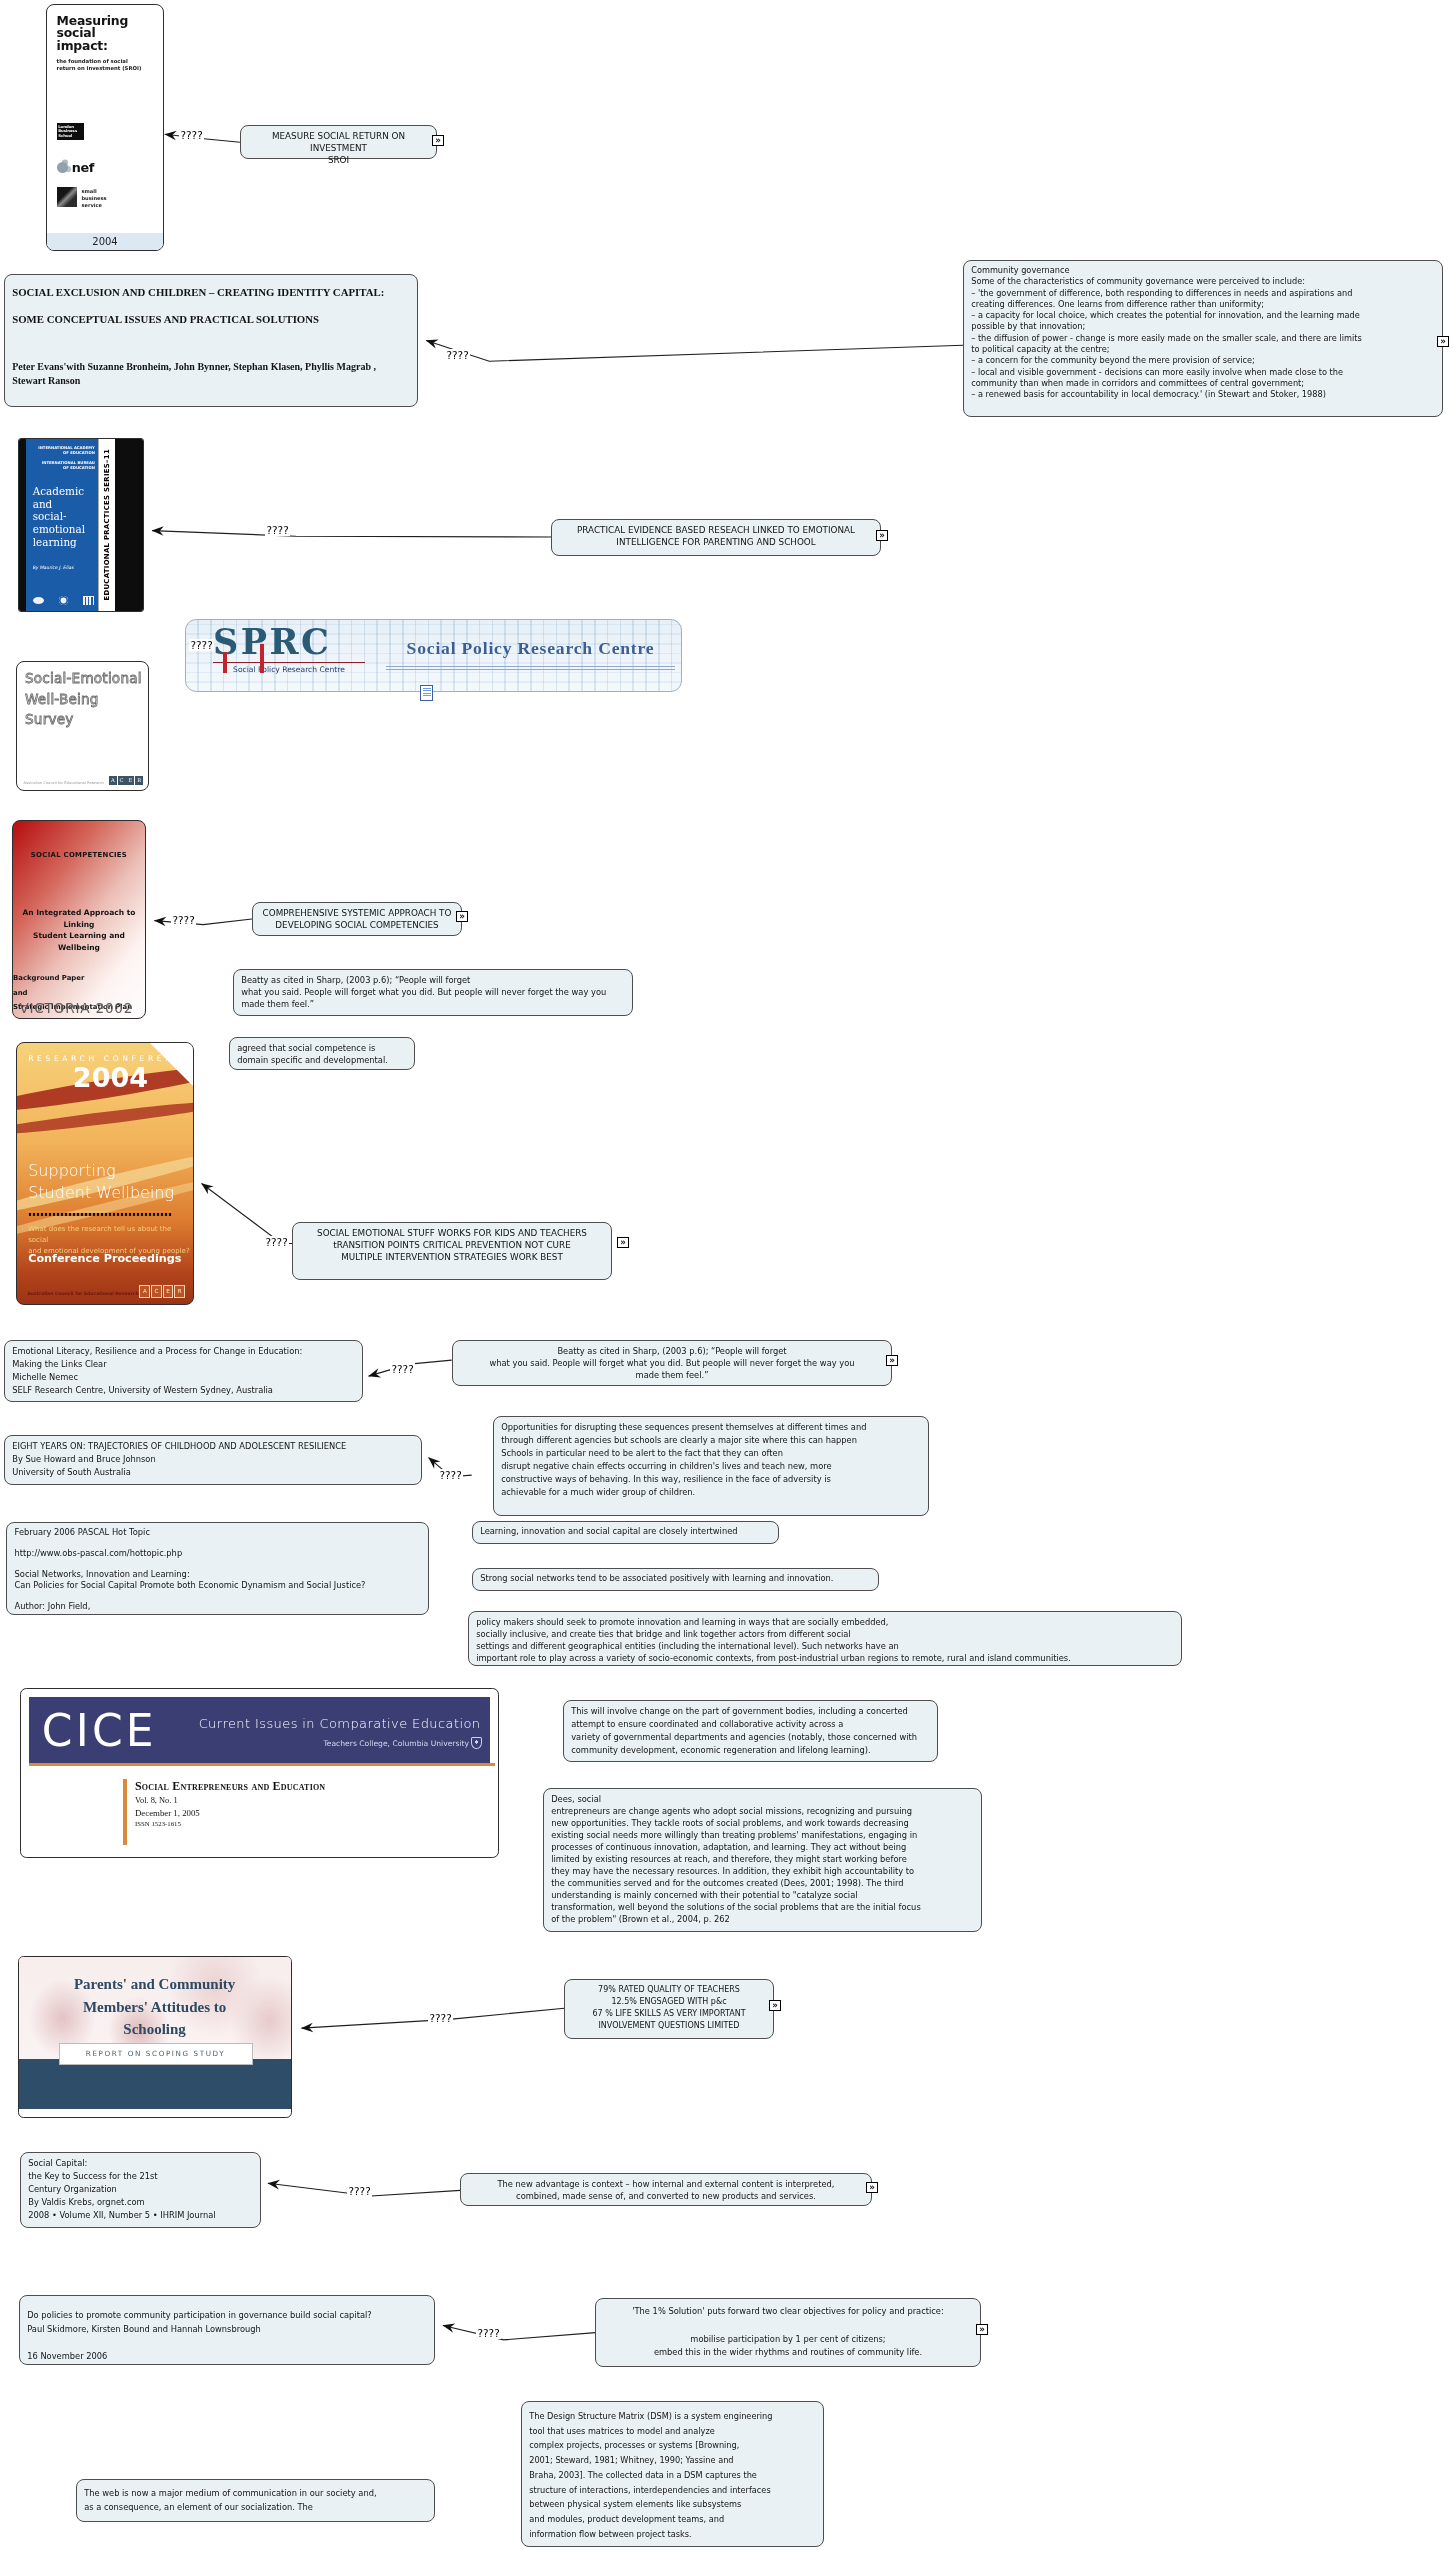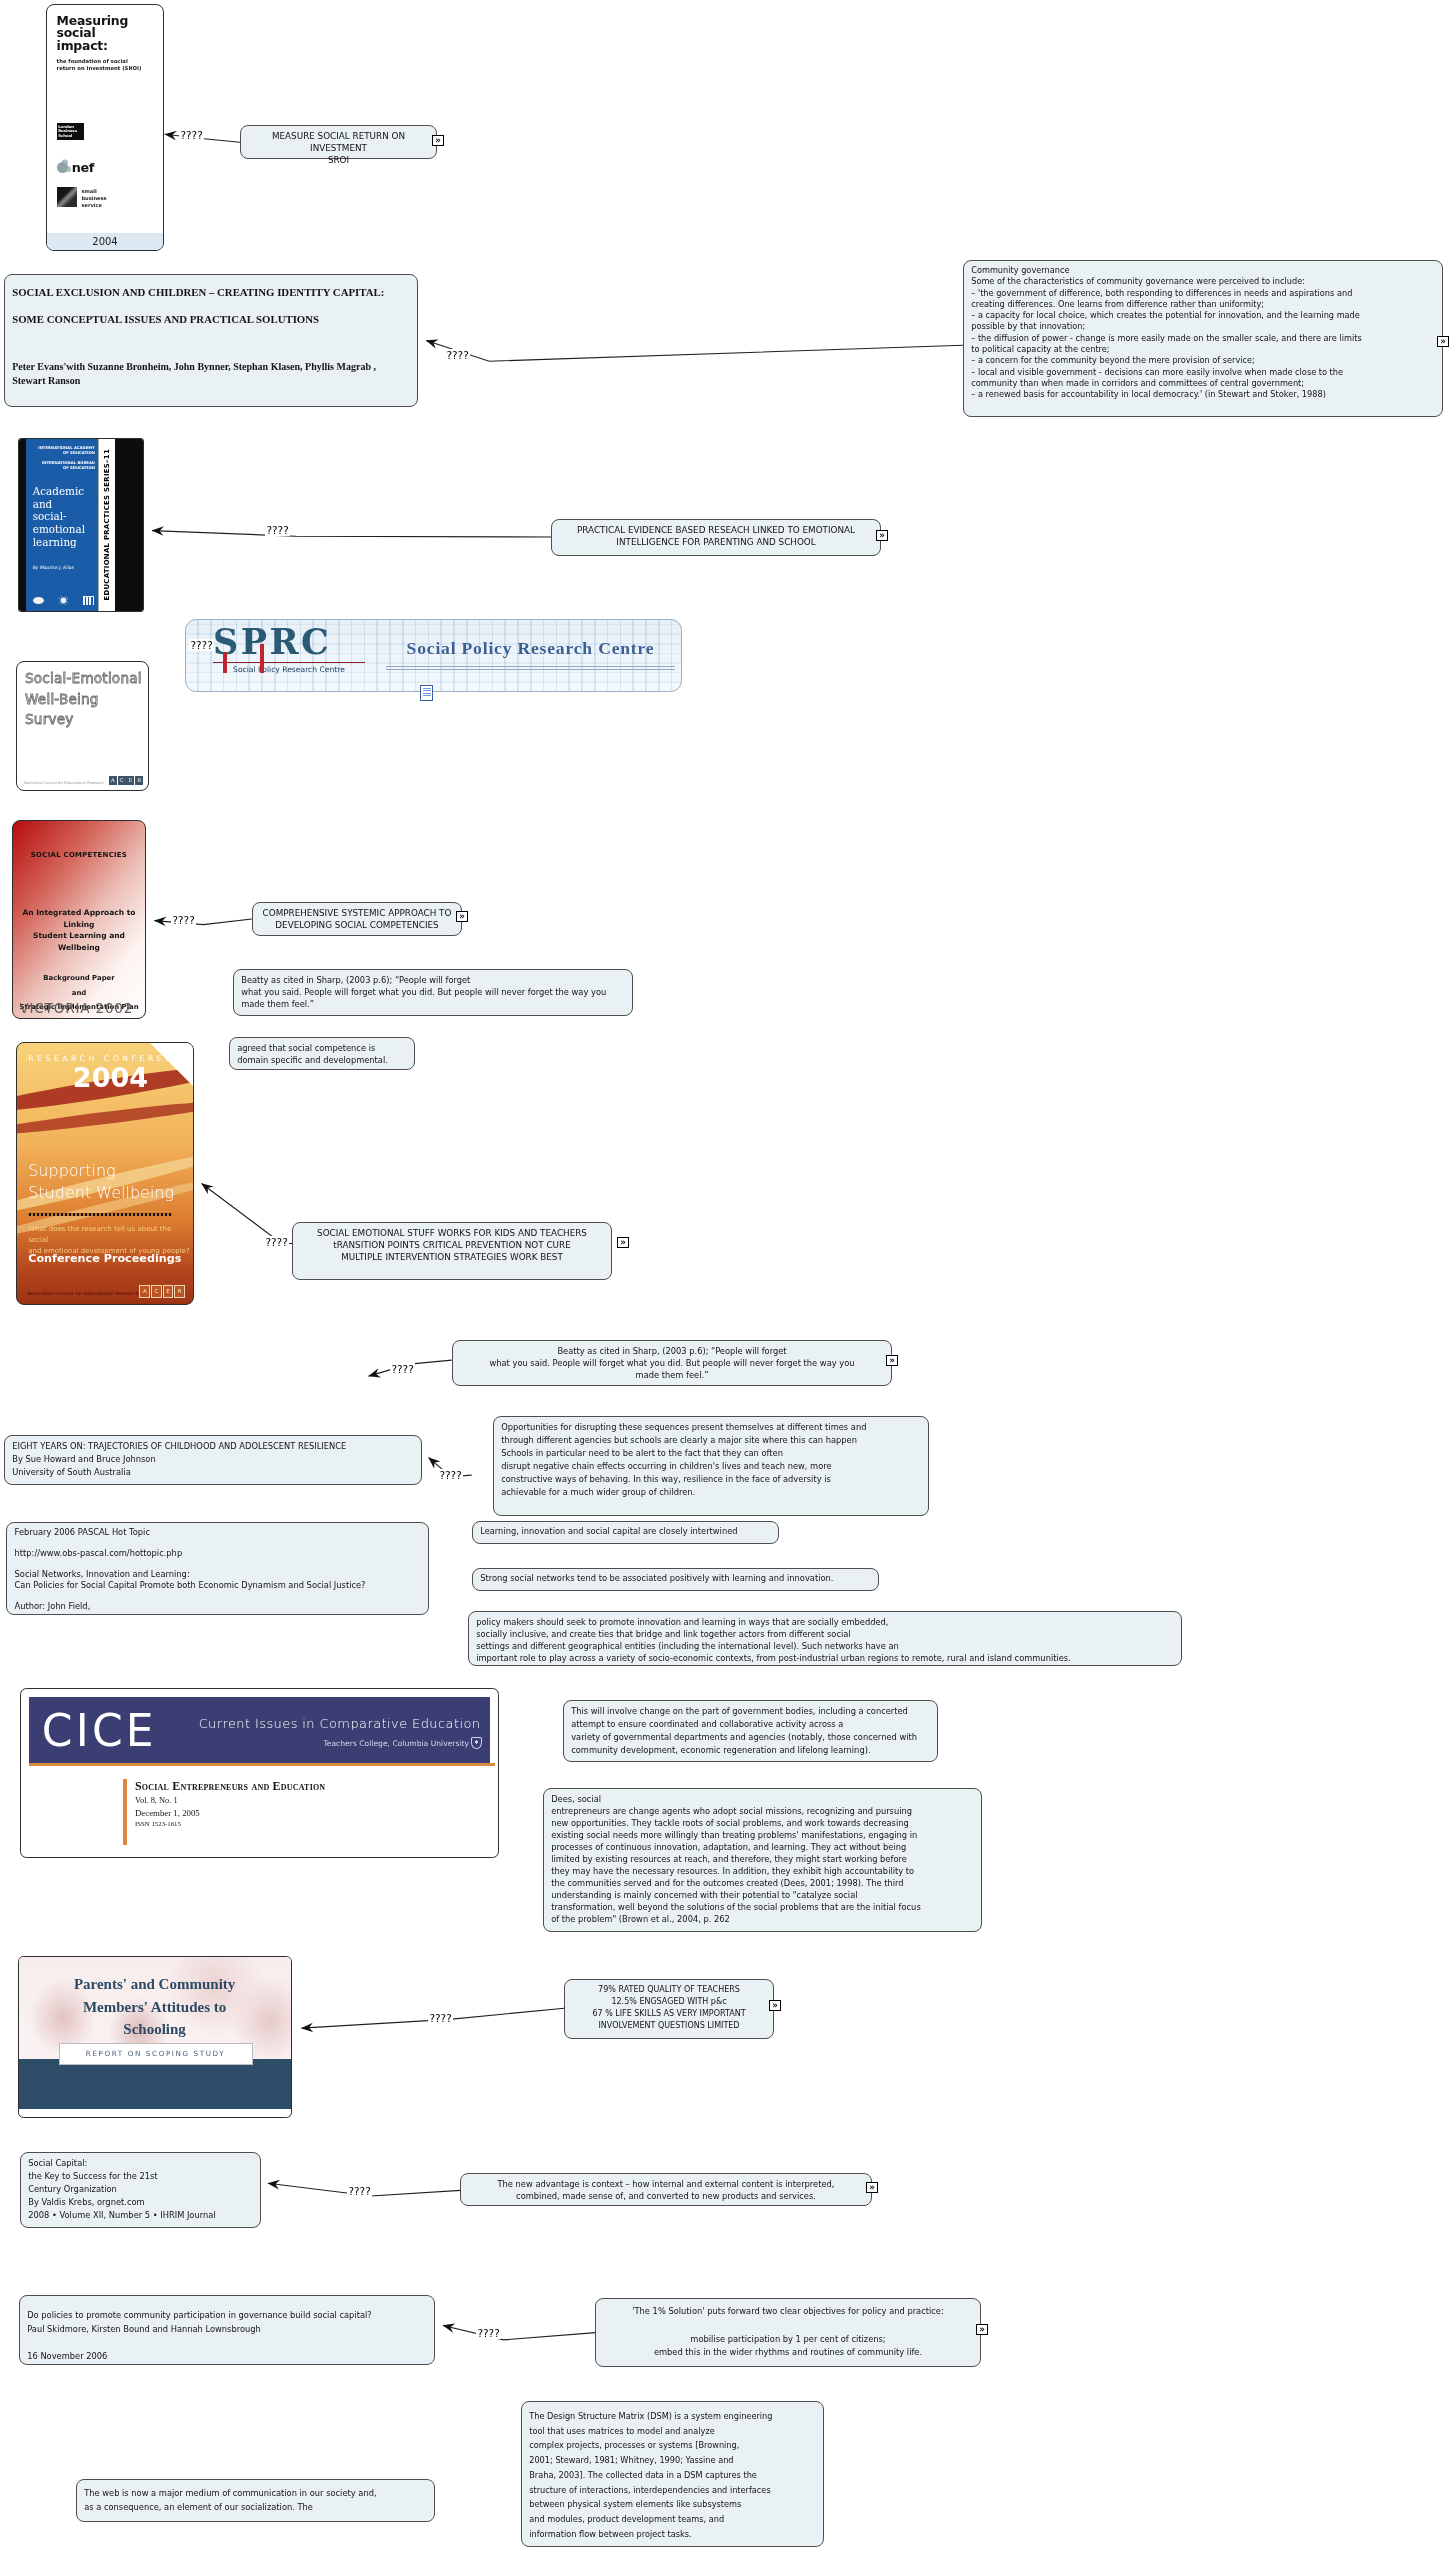--- a/index.html
+++ b/index.html
@@ -93,21 +93,21 @@
   .w-foot{position:absolute;left:6.4px;right:4.8px;bottom:4.8px;display:flex;justify-content:space-between;align-items:flex-end}
   .w-acr{font-size:3.7px;color:#999}
   .acer span{display:inline-block;width:8px;height:9.6px;background:#3f5366;color:#fff;font-size:5.2px;
              line-height:9.6px;text-align:center;margin-left:0.8px;font-family:"DejaVu Serif",serif}
 
   
   #cv-comp{left:12px;top:820px;width:134px;height:199px;
      background:linear-gradient(128deg,#b50d0d 0%,#d4655a 30%,#ecc0b8 55%,#fdf4f1 78%,#fff 100%)}
   .c-head{position:absolute;left:0;right:0;top:30px;text-align:center;font-size:6.9px;font-weight:700;letter-spacing:0.3px}
   .c-sub{position:absolute;left:0;right:0;top:86px;text-align:center;font-size:7.5px;font-weight:700;line-height:1.55}
-  .c-low{position:absolute;left:0;right:0;top:150px;text-align:center;font-size:6.9px;font-weight:700;line-height:2.1}
+  .c-low{position:absolute;left:0;right:0;top:150px;text-align:left;font-size:6.9px;font-weight:700;line-height:2.1}
   .c-cap{position:absolute;left:6.4px;bottom:1.6px;font-size:13.6px;letter-spacing:0.8px;color:#5c5c5c}
 
   
   #cv-conf{left:16px;top:1042px;width:178px;height:263px;
      background:linear-gradient(180deg,#f7d27a 0%,#f2b35a 38%,#dd7c30 68%,#b2441c 88%,#9c3414 100%)}
   .wave{position:absolute;left:-25%;width:150%;border-radius:50%;transform:rotate(-9deg)}
   .wv1{top:37px;height:17.6px;background:#a8301e;opacity:.92}
   .wv2{top:69px;height:12px;background:#a8301e;opacity:.8;transform:rotate(-7deg)}
   .wv3{top:134px;height:12.8px;background:#f6d794;opacity:.75;transform:rotate(-14deg)}
   .wv4{top:160px;height:9.6px;background:#f3cd86;opacity:.6;transform:rotate(-14deg)}
@@ -357,20 +357,26 @@
     </div>
   </div>
 
   <div class="note center fs11 lh15" style="left:292px;top:1222px;width:320px;height:58px">
       <div>SOCIAL EMOTIONAL STUFF WORKS FOR KIDS AND TEACHERS</div>
       <div>tRANSITION POINTS CRITICAL PREVENTION NOT CURE</div>
       <div>MULTIPLE INTERVENTION STRATEGIES WORK BEST</div>
     </div>
   <span class="licon" style="left:617px;top:1237px">»</span>
 
+  <div class="note lh16" style="left:4px;top:1340px;width:359px;height:62px">
+      <div>Emotional Literacy, Resilience and a Process for Change in Education:</div>
+      <div>Making the Links Clear</div>
+      <div>Michelle Nemec</div>
+      <div>SELF Research Centre, University of Western Sydney, Australia</div>
+    </div>
 
   <div class="note center lh15" style="left:452px;top:1340px;width:440px;height:46px">
       <div>Beatty as cited in Sharp, (2003 p.6); “People will forget</div>
       <div>what you said. People will forget what you did. But people will never forget the way you</div>
       <div>made them feel.”</div>
     </div>
   <span class="licon" style="left:886px;top:1355px">»</span>
 
   <div class="note lh16" style="left:4px;top:1435px;width:418px;height:50px">
       <div>EIGHT YEARS ON: TRAJECTORIES OF CHILDHOOD AND ADOLESCENT RESILIENCE</div>

